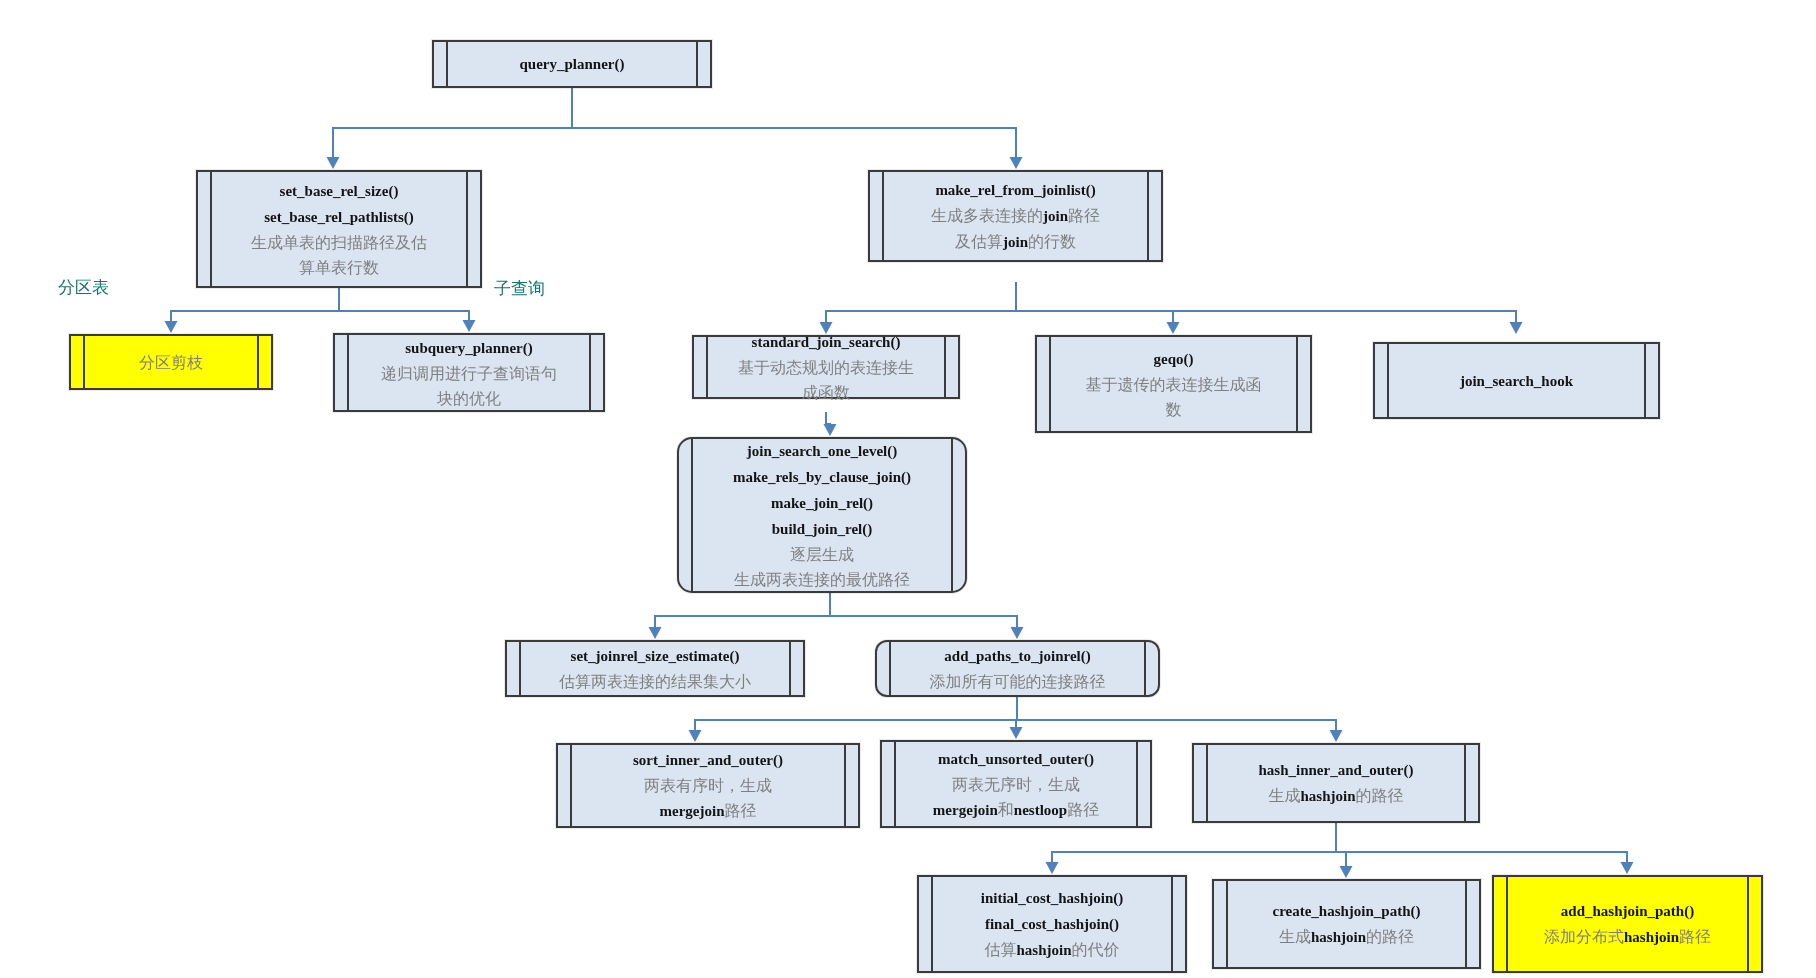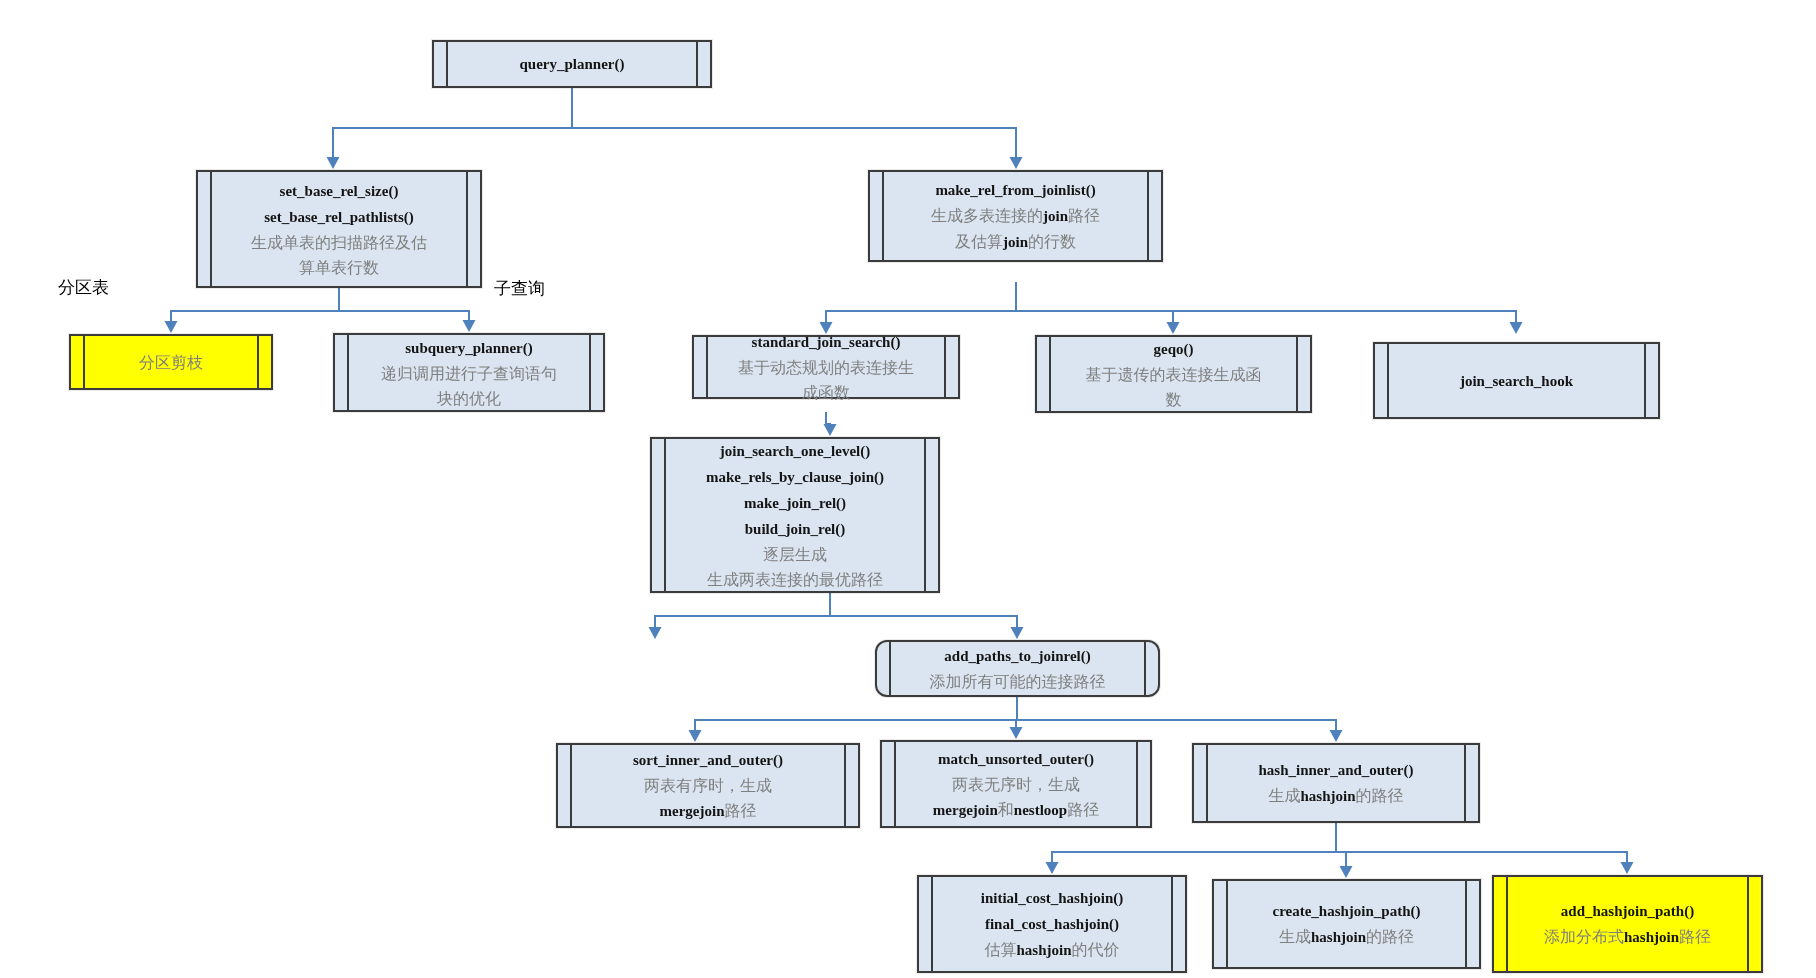--- a/index.html
+++ b/index.html
@@ -20,21 +20,21 @@
     text-align:center;
     box-shadow:0 0 0 1px rgba(0,0,0,0.08);
   }
   .node.yellow{background:#ffff00;}
   .strip{position:absolute;top:0;bottom:0;width:0;border-left:2px solid #3b3b3b;}
   .strip.l{left:12px;}
   .strip.r{right:12px;}
   .tline{line-height:25px;white-space:nowrap;}
   .seg-b{color:#141414;font-weight:bold;font-size:15px;}
   .seg-g{color:#7f7f7f;font-size:16px;}
-  .edge-label{position:absolute;z-index:2;color:#000000;font-size:17px;white-space:nowrap;}
+  .edge-label{position:absolute;z-index:2;color:#0f766e;font-size:17px;white-space:nowrap;}
 </style>
 </head>
 <body>
 
 <div id="canvas">
     <svg class="connectors" width="1816" height="978">
       <line x1="572" y1="88" x2="572" y2="128" stroke="#4f81bd" stroke-width="2"></line>
       <line x1="332" y1="128" x2="1017" y2="128" stroke="#4f81bd" stroke-width="2"></line>
       <line x1="333" y1="128" x2="333" y2="160" stroke="#4f81bd" stroke-width="2"></line>
       <polygon points="326.5,157 339.5,157 333,169" fill="#4f81bd"></polygon>
@@ -113,42 +113,48 @@
       <div class="tline"><span class="seg-g">递归调用进行子查询语句</span></div>
       <div class="tline"><span class="seg-g">块的优化</span></div>
     </div>
     <div class="node" style="left: 692px; top: 335px; width: 268px; height: 64px;">
       <div class="strip l"></div>
       <div class="strip r"></div>
       <div class="tline"><span class="seg-b">standard_join_search()</span></div>
       <div class="tline"><span class="seg-g">基于动态规划的表连接生</span></div>
       <div class="tline"><span class="seg-g">成函数</span></div>
     </div>
-    <div class="node" style="left: 1035px; top: 335px; width: 277px; height: 78px;">
+    <div class="node" style="left: 1035px; top: 335px; width: 277px; height: 98px;">
       <div class="strip l"></div>
       <div class="strip r"></div>
       <div class="tline"><span class="seg-b">geqo()</span></div>
       <div class="tline"><span class="seg-g">基于遗传的表连接生成函</span></div>
       <div class="tline"><span class="seg-g">数</span></div>
     </div>
     <div class="node" style="left: 1373px; top: 342px; width: 287px; height: 77px;">
       <div class="strip l"></div>
       <div class="strip r"></div>
       <div class="tline"><span class="seg-b">join_search_hook</span></div>
     </div>
-    <div class="node" style="left: 650px; top: 437px; width: 290px; height: 156px;">
+    <div class="node" style="left: 677px; top: 437px; width: 290px; height: 156px; border-radius: 15px;">
       <div class="strip l"></div>
       <div class="strip r"></div>
       <div class="tline"><span class="seg-b">join_search_one_level()</span></div>
       <div class="tline"><span class="seg-b">make_rels_by_clause_join()</span></div>
       <div class="tline"><span class="seg-b">make_join_rel()</span></div>
       <div class="tline"><span class="seg-b">build_join_rel()</span></div>
       <div class="tline"><span class="seg-g">逐层生成</span></div>
       <div class="tline"><span class="seg-g">生成两表连接的最优路径</span></div>
     </div>
+    <div class="node" style="left: 505px; top: 640px; width: 300px; height: 57px;">
+      <div class="strip l"></div>
+      <div class="strip r"></div>
+      <div class="tline"><span class="seg-b">set_joinrel_size_estimate()</span></div>
+      <div class="tline"><span class="seg-g">估算两表连接的结果集大小</span></div>
+    </div>
     <div class="node" style="left: 875px; top: 640px; width: 285px; height: 57px; border-radius: 12px;">
       <div class="strip l"></div>
       <div class="strip r"></div>
       <div class="tline"><span class="seg-b">add_paths_to_joinrel()</span></div>
       <div class="tline"><span class="seg-g">添加所有可能的连接路径</span></div>
     </div>
     <div class="node" style="left: 556px; top: 743px; width: 304px; height: 85px;">
       <div class="strip l"></div>
       <div class="strip r"></div>
       <div class="tline"><span class="seg-b">sort_inner_and_outer()</span></div>

